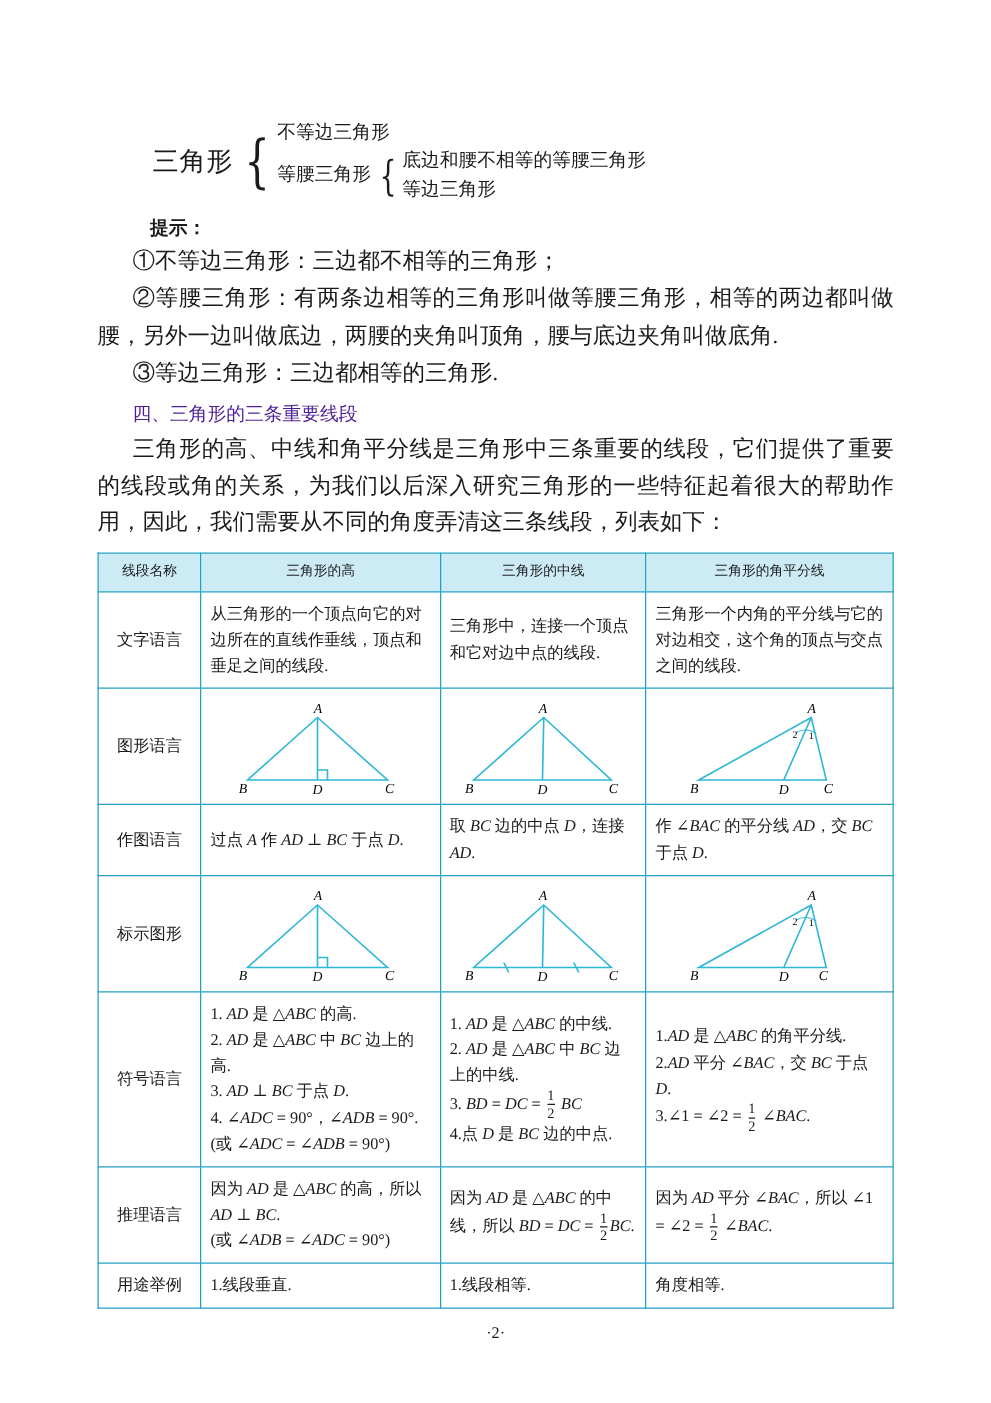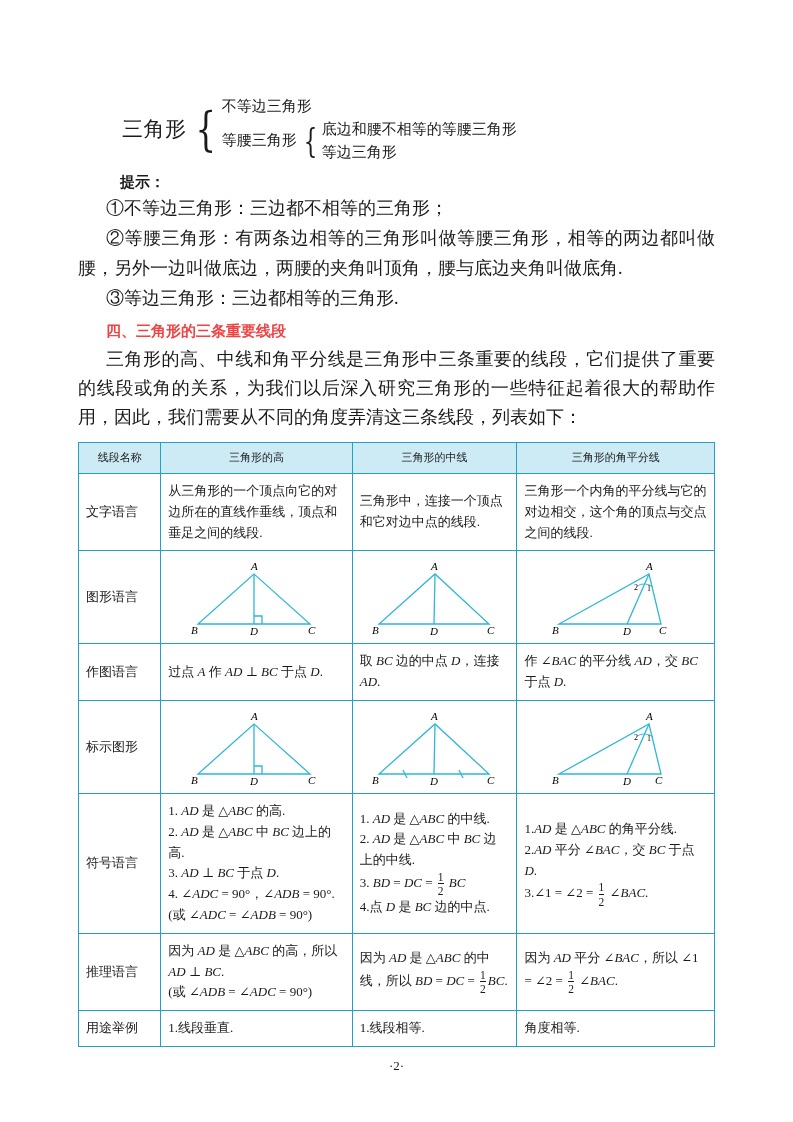--- a/index.html
+++ b/index.html
@@ -60,22 +60,22 @@
     margin: 4px 0 2px 42px;
   }
   p.body {
     font-size: 18px;
     line-height: 1.62;
     margin: 0 0 1px 0;
     text-align: justify;
   }
   p.indent { text-indent: 28px; }
   .section-head {
-    color: #ef4444;
-    font-weight: bold;
+    color: #4c1d95;
+    font-weight: normal;
     font-size: 15px;
     margin: 9px 0 4px 28px;
   }
 
   
   table.main {
     border-collapse: collapse;
     width: 100%;
     margin-top: 10px;
     table-layout: fixed;
@@ -88,20 +88,21 @@
     line-height: 1.6;
   }
   table.main thead th {
     background: #cdebf5;
     text-align: center;
     font-weight: normal;
     font-size: 11px;
     padding: 6px 4px;
   }
   td.rowlabel {
+    text-align: center;
     font-size: 13.5px;
     width: 74px;
   }
   td.cell { vertical-align: top; }
   td.fig { text-align: center; vertical-align: middle; padding: 6px 2px; }
   i.m { font-family: "Liberation Serif", serif; font-style: italic; }
   .frac {
     display: inline-block;
     vertical-align: middle;
     text-align: center;

